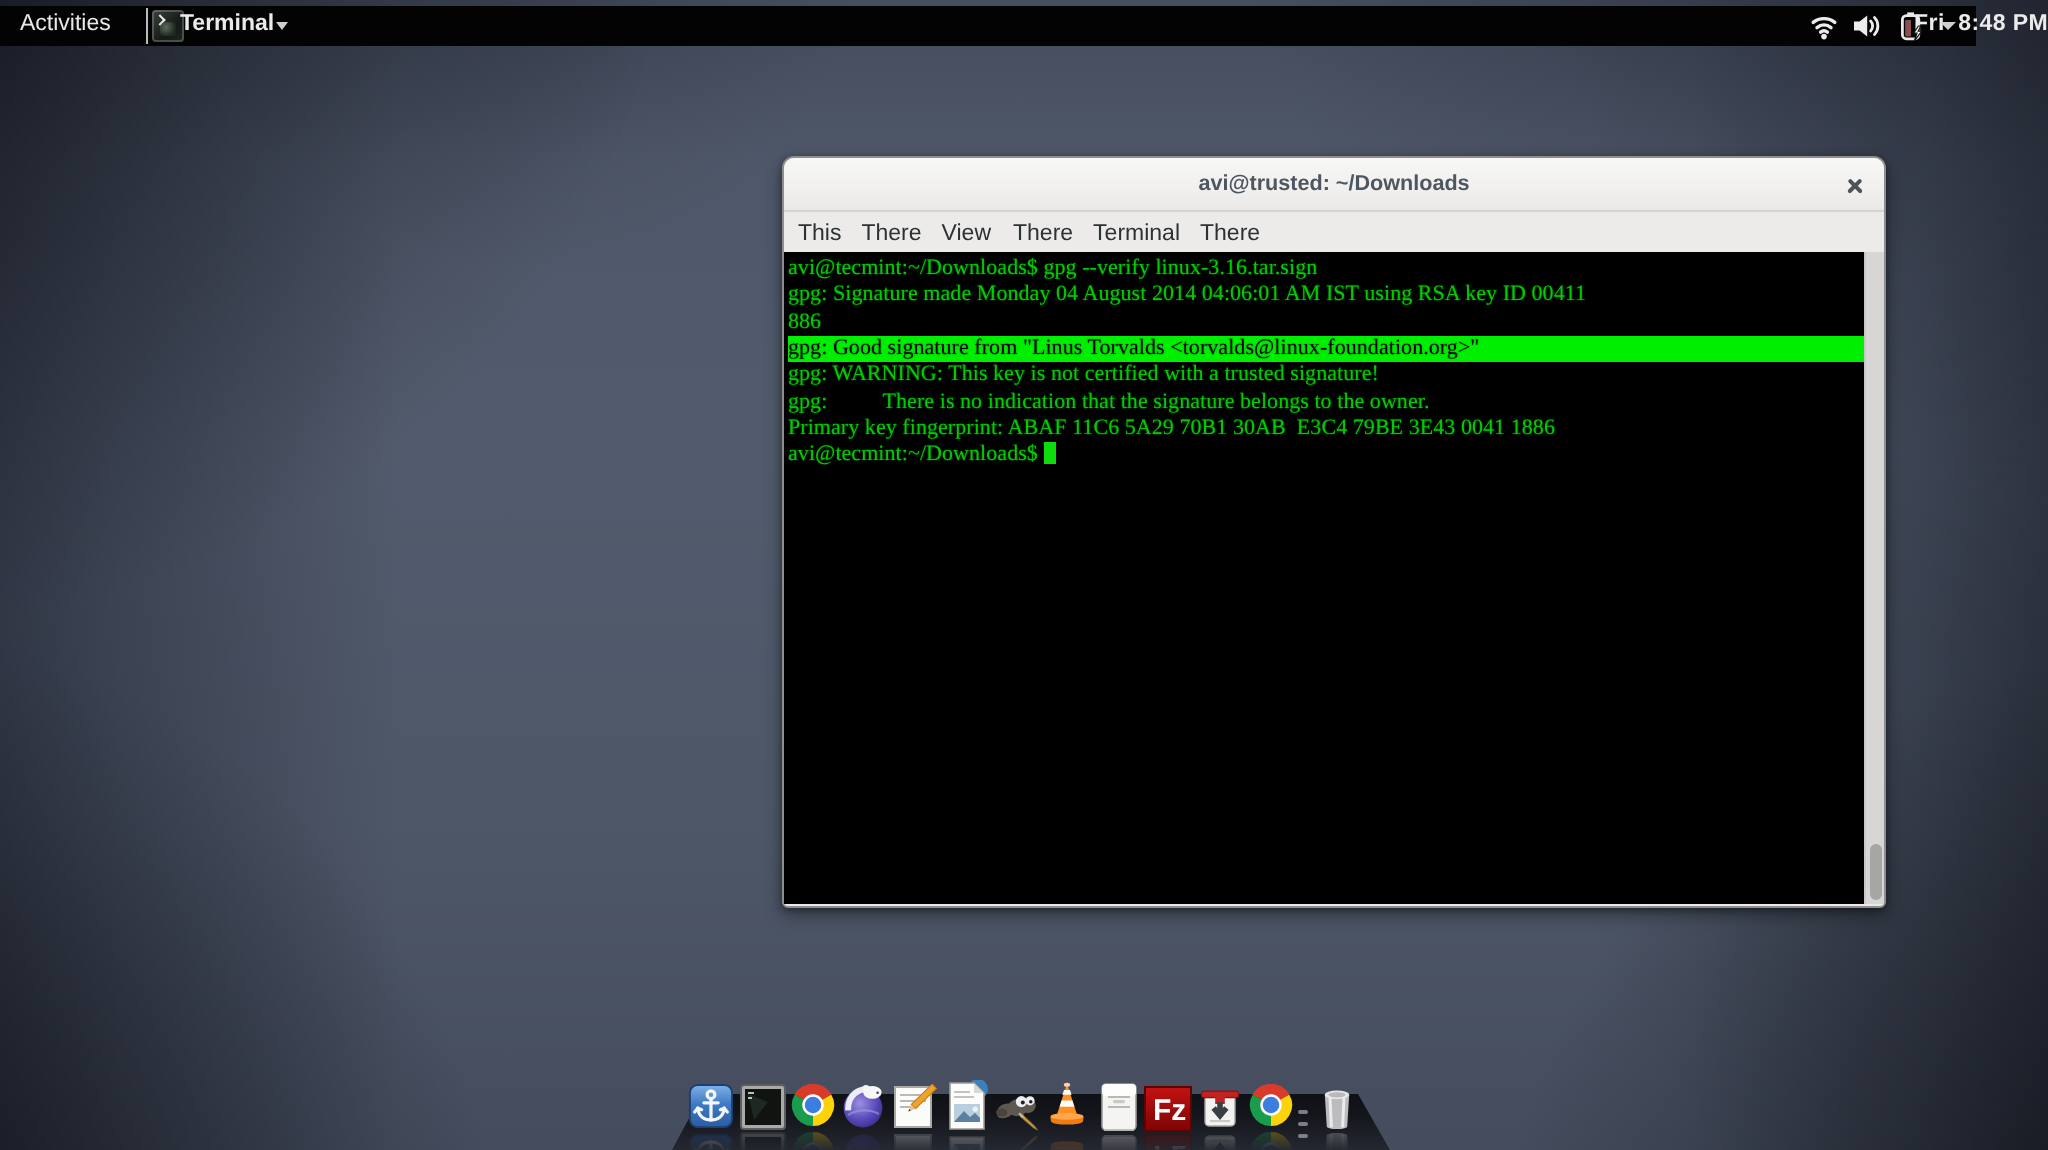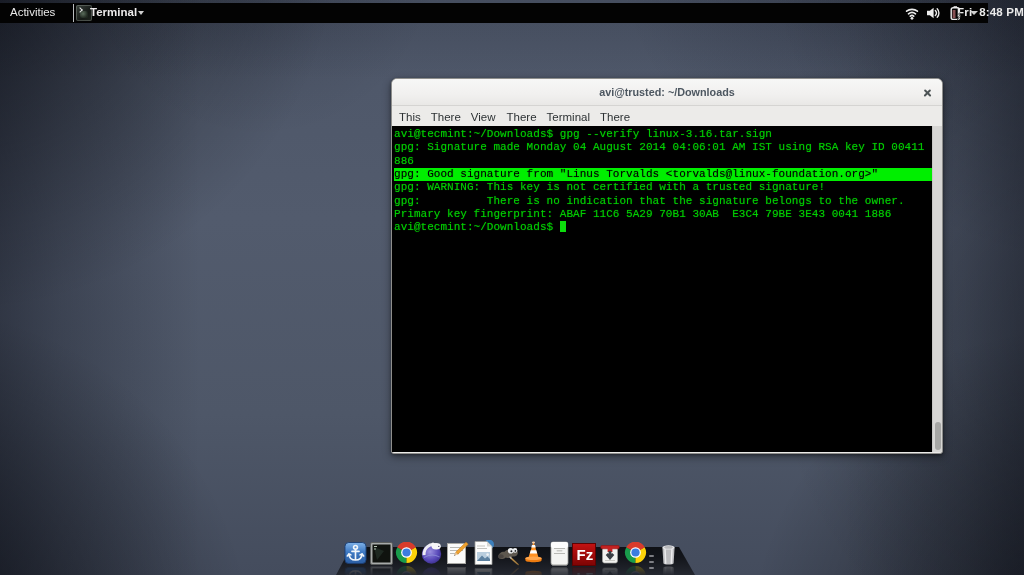--- a/index.html
+++ b/index.html
@@ -36,21 +36,21 @@
 .titlebar{position:relative;height:26px;border-radius:5px 5px 0 0;
   background:linear-gradient(180deg,#f7f7f6 0%,#f1f0ef 60%,#e9e8e6 100%);
   border-bottom:1px solid #d5d4d2}
 .title{position:absolute;left:0;right:0;top:6.5px;text-align:center;font-size:10.8px;font-weight:700;color:#4d5761}
 .close{position:absolute;right:10.5px;top:10px;width:9px;height:9px}
 .close:before,.close:after{content:"";position:absolute;left:0;top:3.4px;width:9px;height:2.3px;background:#4d5456;border-radius:1px}
 .close:before{transform:rotate(45deg)}.close:after{transform:rotate(-45deg)}
 .menubar{height:20px;background:#ecebe9;font-size:11.5px;color:#2d3234;white-space:nowrap;padding-left:7px}
 .menubar span{display:inline-block;margin-top:4.5px}
 .term{position:relative;height:325.5px;background:#000}
-.term pre{margin:0;position:absolute;left:2px;top:2px;font-family:Liberation Mono, monospace;
+.term pre{margin:0;position:absolute;left:2px;top:2px;font-family:Liberation Serif, serif;
   font-size:11px;line-height:13.35px;color:#00cd00;letter-spacing:0.03px;text-shadow:0 0 1px rgba(0,130,0,0.9)}
 .term .hl{display:block;width:538px;background:#00ef00;color:#000}
 .cur{display:inline-block;width:6.6px;height:11px;background:#0ddd0d;vertical-align:-2px}
 .sbar{position:absolute;right:0;top:0;width:10px;height:326px;background:#d7d6d4;border-left:1px solid #c8c7c5;box-sizing:border-box}
 .sthumb{position:absolute;left:2px;top:296px;width:6px;height:28px;border-radius:3px;background:#a6a6a4}
 
 .dpanel{position:absolute;left:330px;top:536px;width:375px;height:39px;
   clip-path:polygon(21px 11px,349px 11px,365px 39px,6px 39px);
   background:linear-gradient(180deg,rgba(8,10,13,0.97) 0%,rgba(17,19,24,0.96) 55%,rgba(34,37,45,0.93) 100%)}
 .ic{position:absolute;-webkit-box-reflect:below 1px linear-gradient(transparent 55%,rgba(255,255,255,0.30) 100%)}

